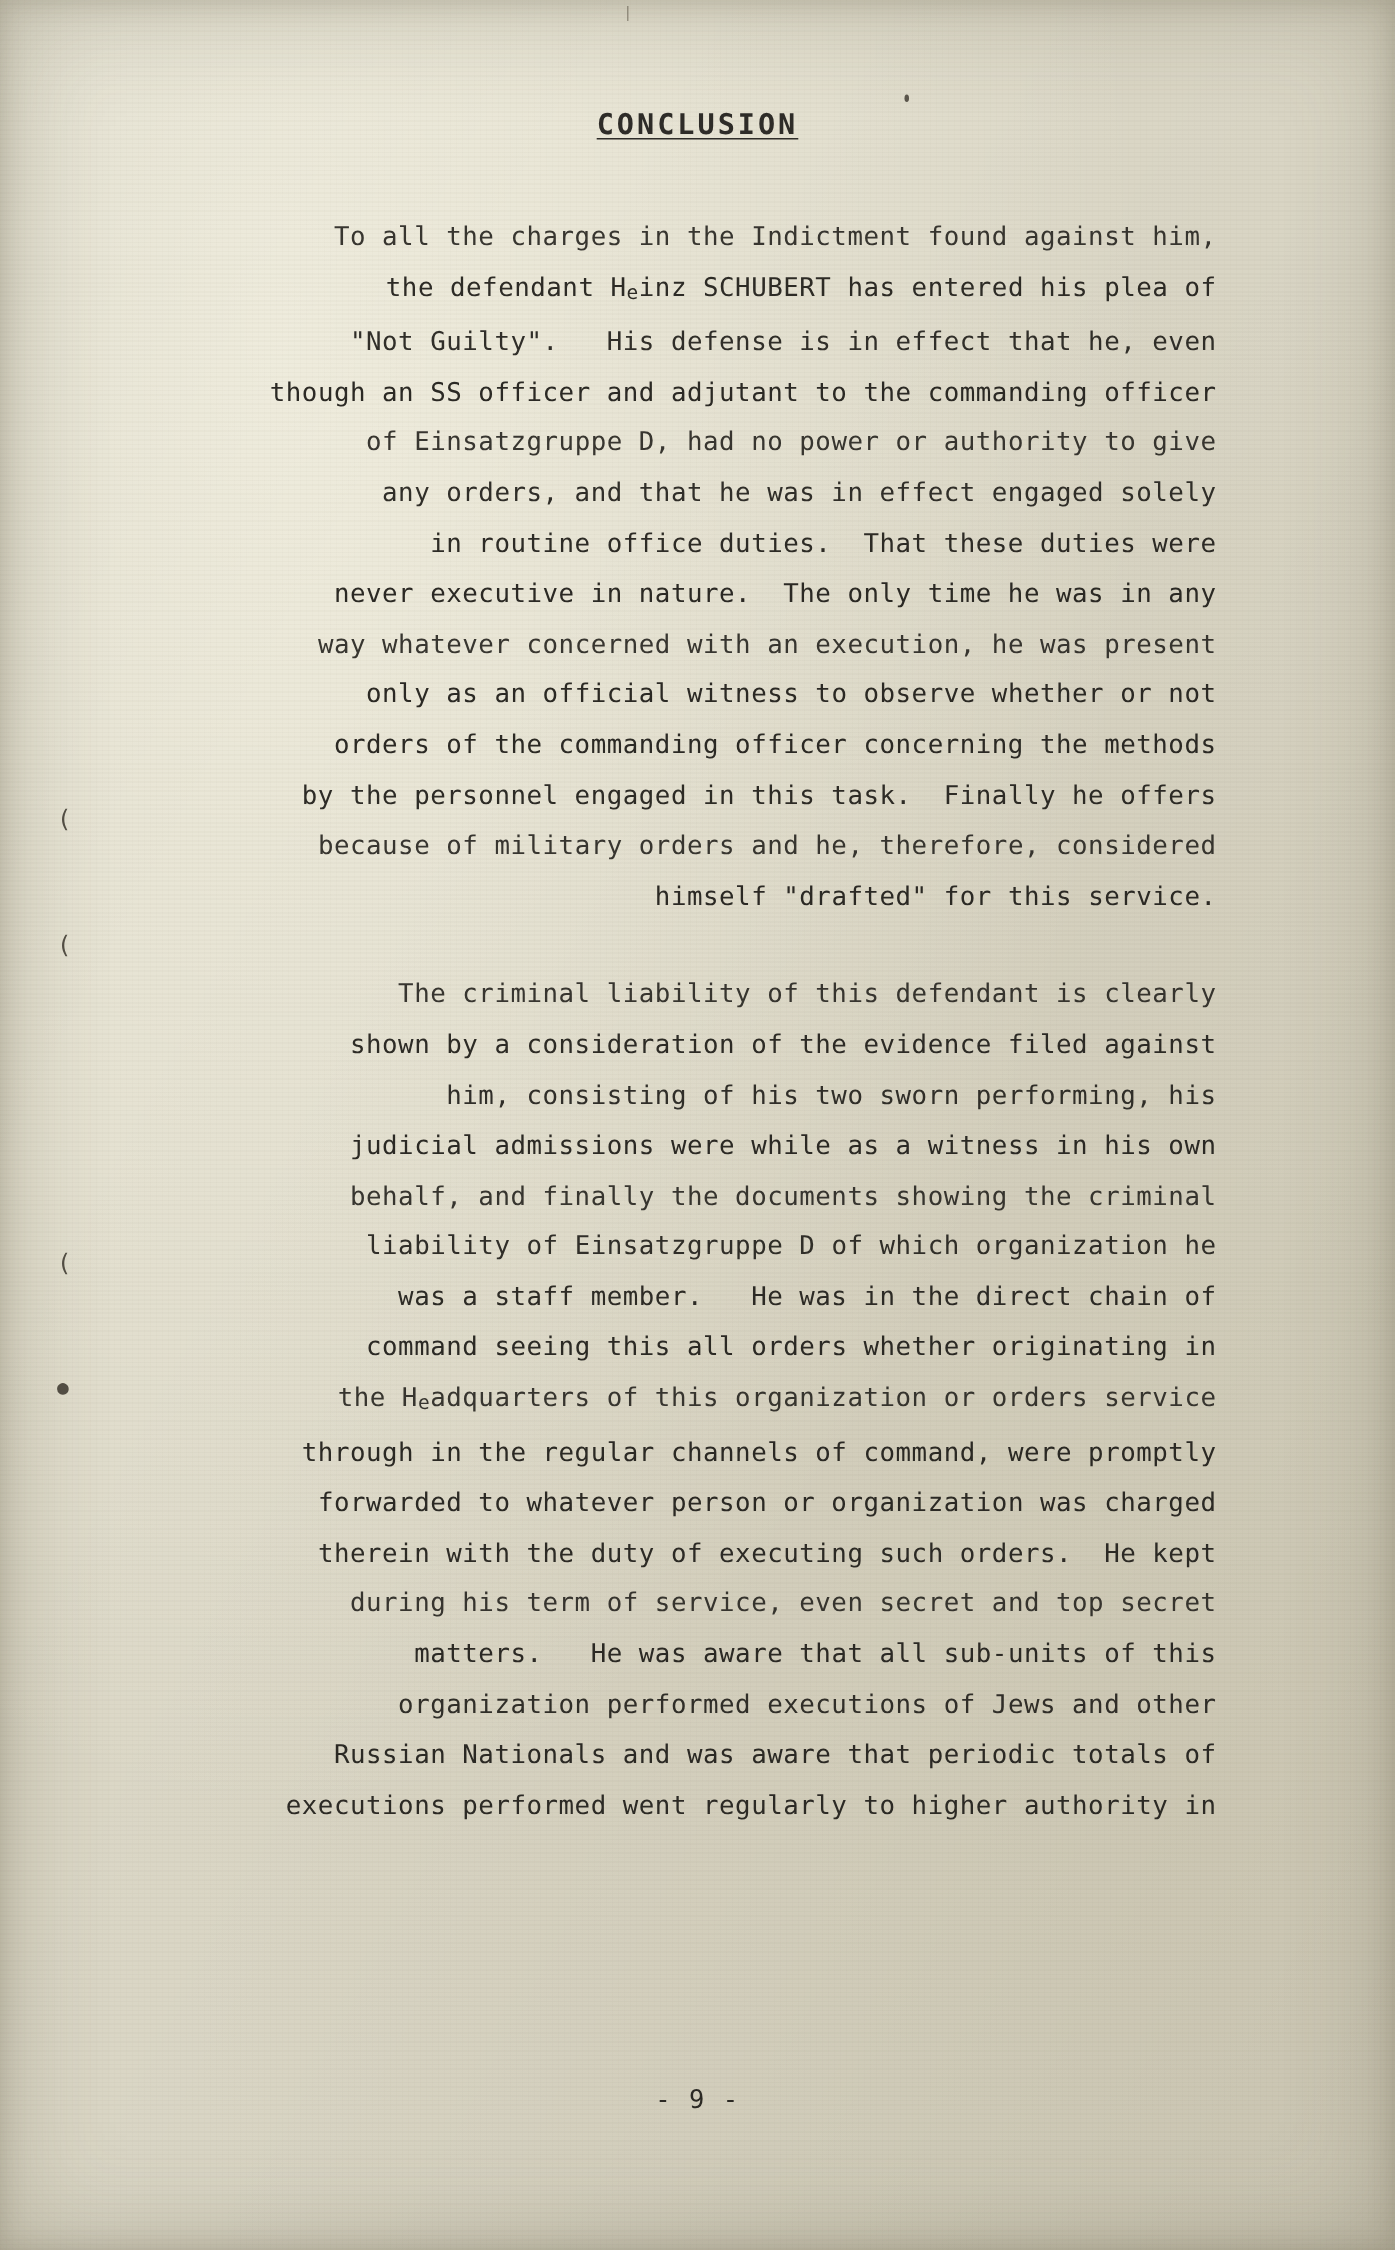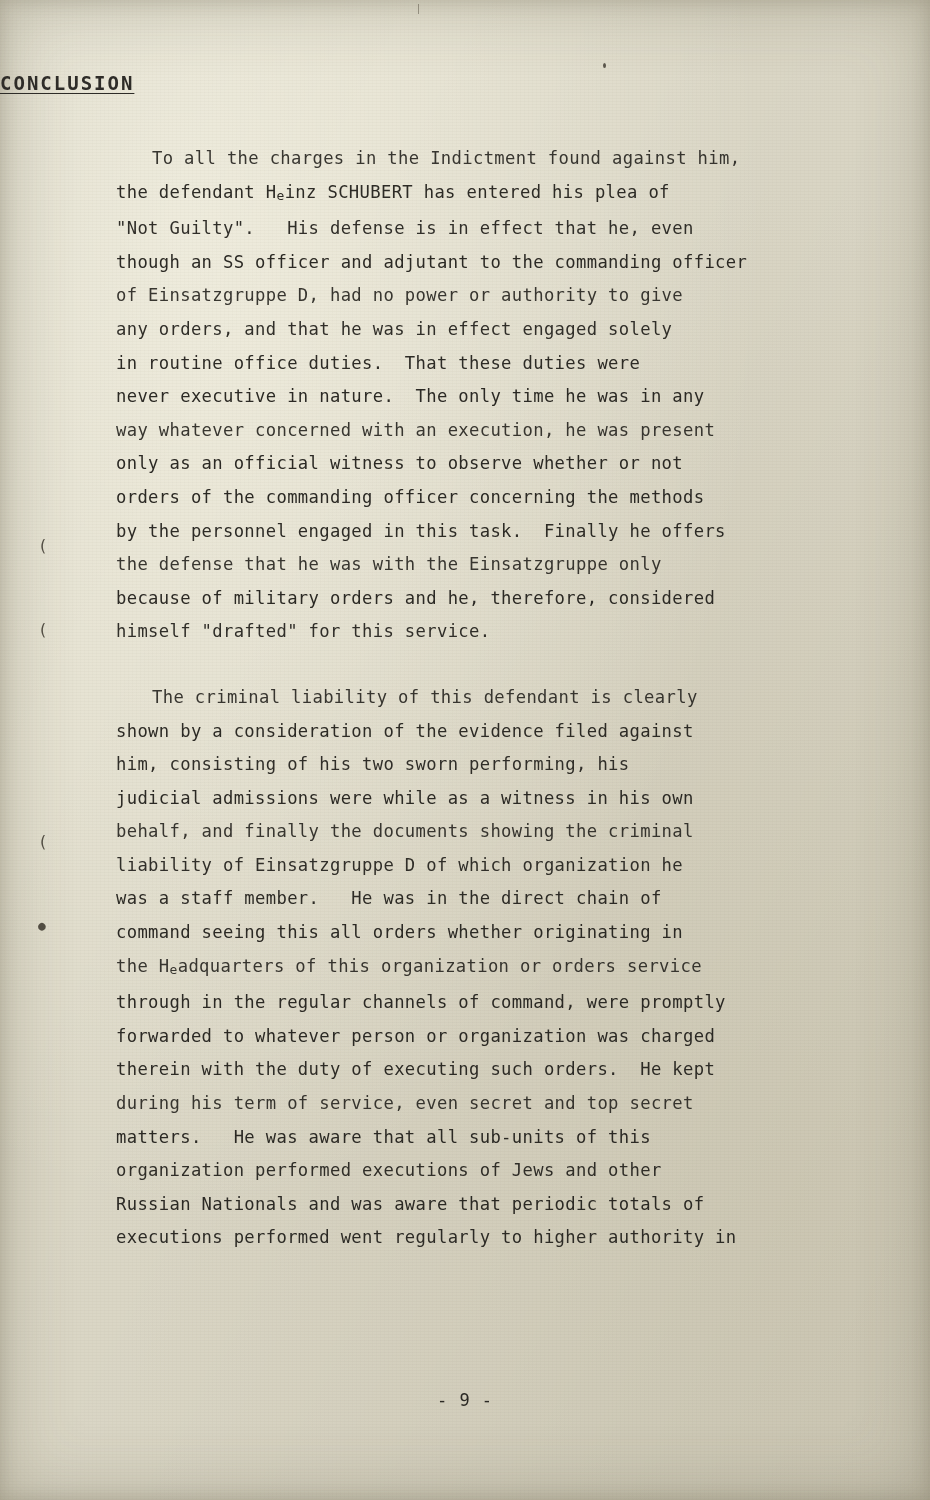--- a/index.html
+++ b/index.html
@@ -48,33 +48,34 @@
     box-shadow: inset 0 0 70px rgba(90,82,60,0.30), inset 0 0 18px rgba(90,82,60,0.22);
   }
 
   #content {
     position: relative;
     z-index: 3;
     padding: 0;
   }
 
   .doc-title {
-    text-align: left;
+    text-align: center;
     margin: 72px 0 0 0;
     font-size: 19px;
     letter-spacing: 2.0px;
     color: #2e2c28;
     text-decoration: underline;
     text-underline-offset: 3px;
     text-decoration-thickness: 1px;
   }
 
   .body-block {
-    margin: 12px;
+    margin: 1px;
     padding: 0 118px 0 104px;
+    text-align: right;
   }
 
   .para {
     margin: 0 0 32px 0;
     font-size: 17.2px;
     line-height: 33.6px;
     color: #2b2924;
     letter-spacing: 0.35px;
   }
   .para .line { display: block; white-space: pre; }
@@ -160,21 +161,20 @@
         <span class="line">"Not Guilty".   His defense is in effect that he, even</span>
         <span class="line">though an SS officer and adjutant to the commanding officer</span>
         <span class="line">of Einsatzgruppe D, had no power or authority to give</span>
         <span class="line">any orders, and that he was in effect engaged solely</span>
         <span class="line">in routine office duties.  That these duties were</span>
         <span class="line">never executive in nature.  The only time he was in any</span>
         <span class="line">way whatever concerned with an execution, he was present</span>
         <span class="line">only as an official witness to observe whether or not</span>
         <span class="line">orders of the commanding officer concerning the methods</span>
         <span class="line">by the personnel engaged in this task.  Finally he offers</span>
-        <span class="line">the defense that he was with the Einsatzgruppe only</span>
         <span class="line">because of military orders and he, therefore, considered</span>
         <span class="line">himself "drafted" for this service.</span>
       </p>
 
       <p class="para para-2">
         <span class="line">The criminal liability of this defendant is clearly</span>
         <span class="line">shown by a consideration of the evidence filed against</span>
         <span class="line">him, consisting of his two sworn performing, his</span>
         <span class="line">judicial admissions were while as a witness in his own</span>
         <span class="line">behalf, and finally the documents showing the criminal</span>

